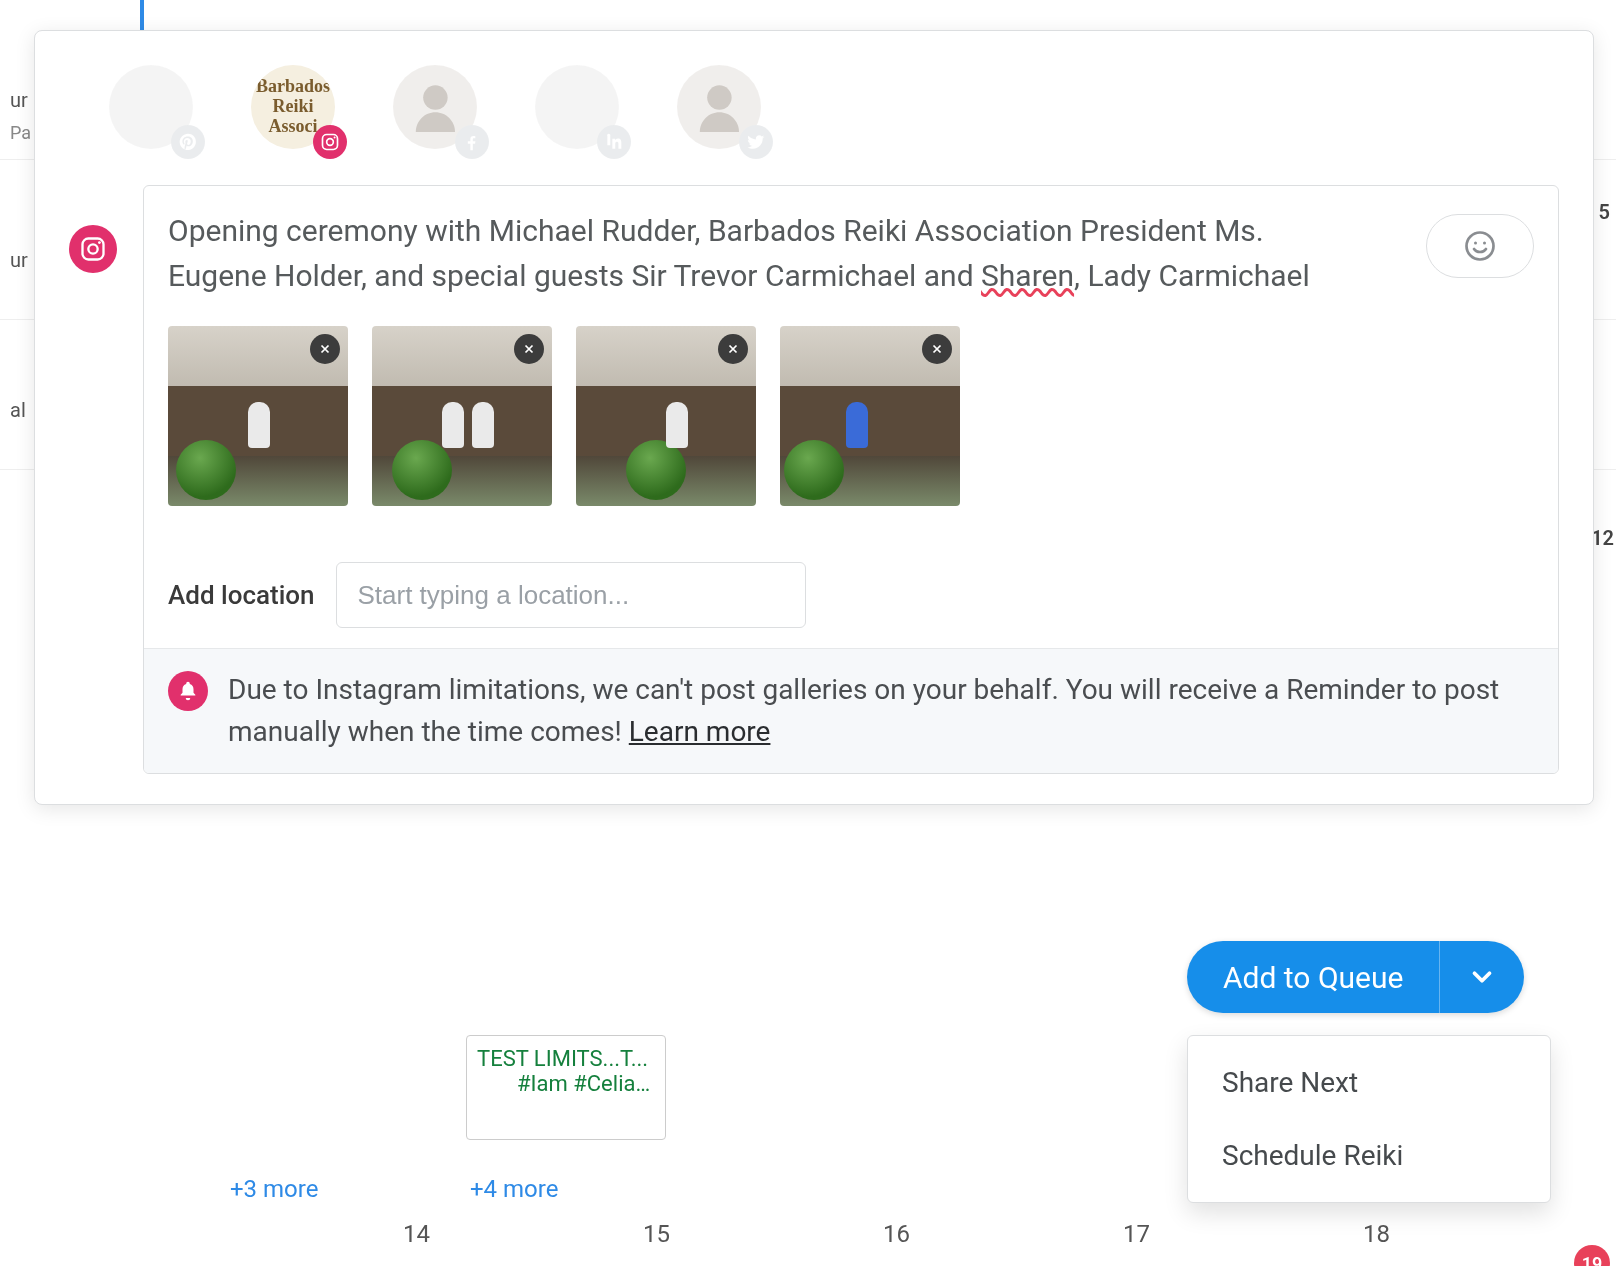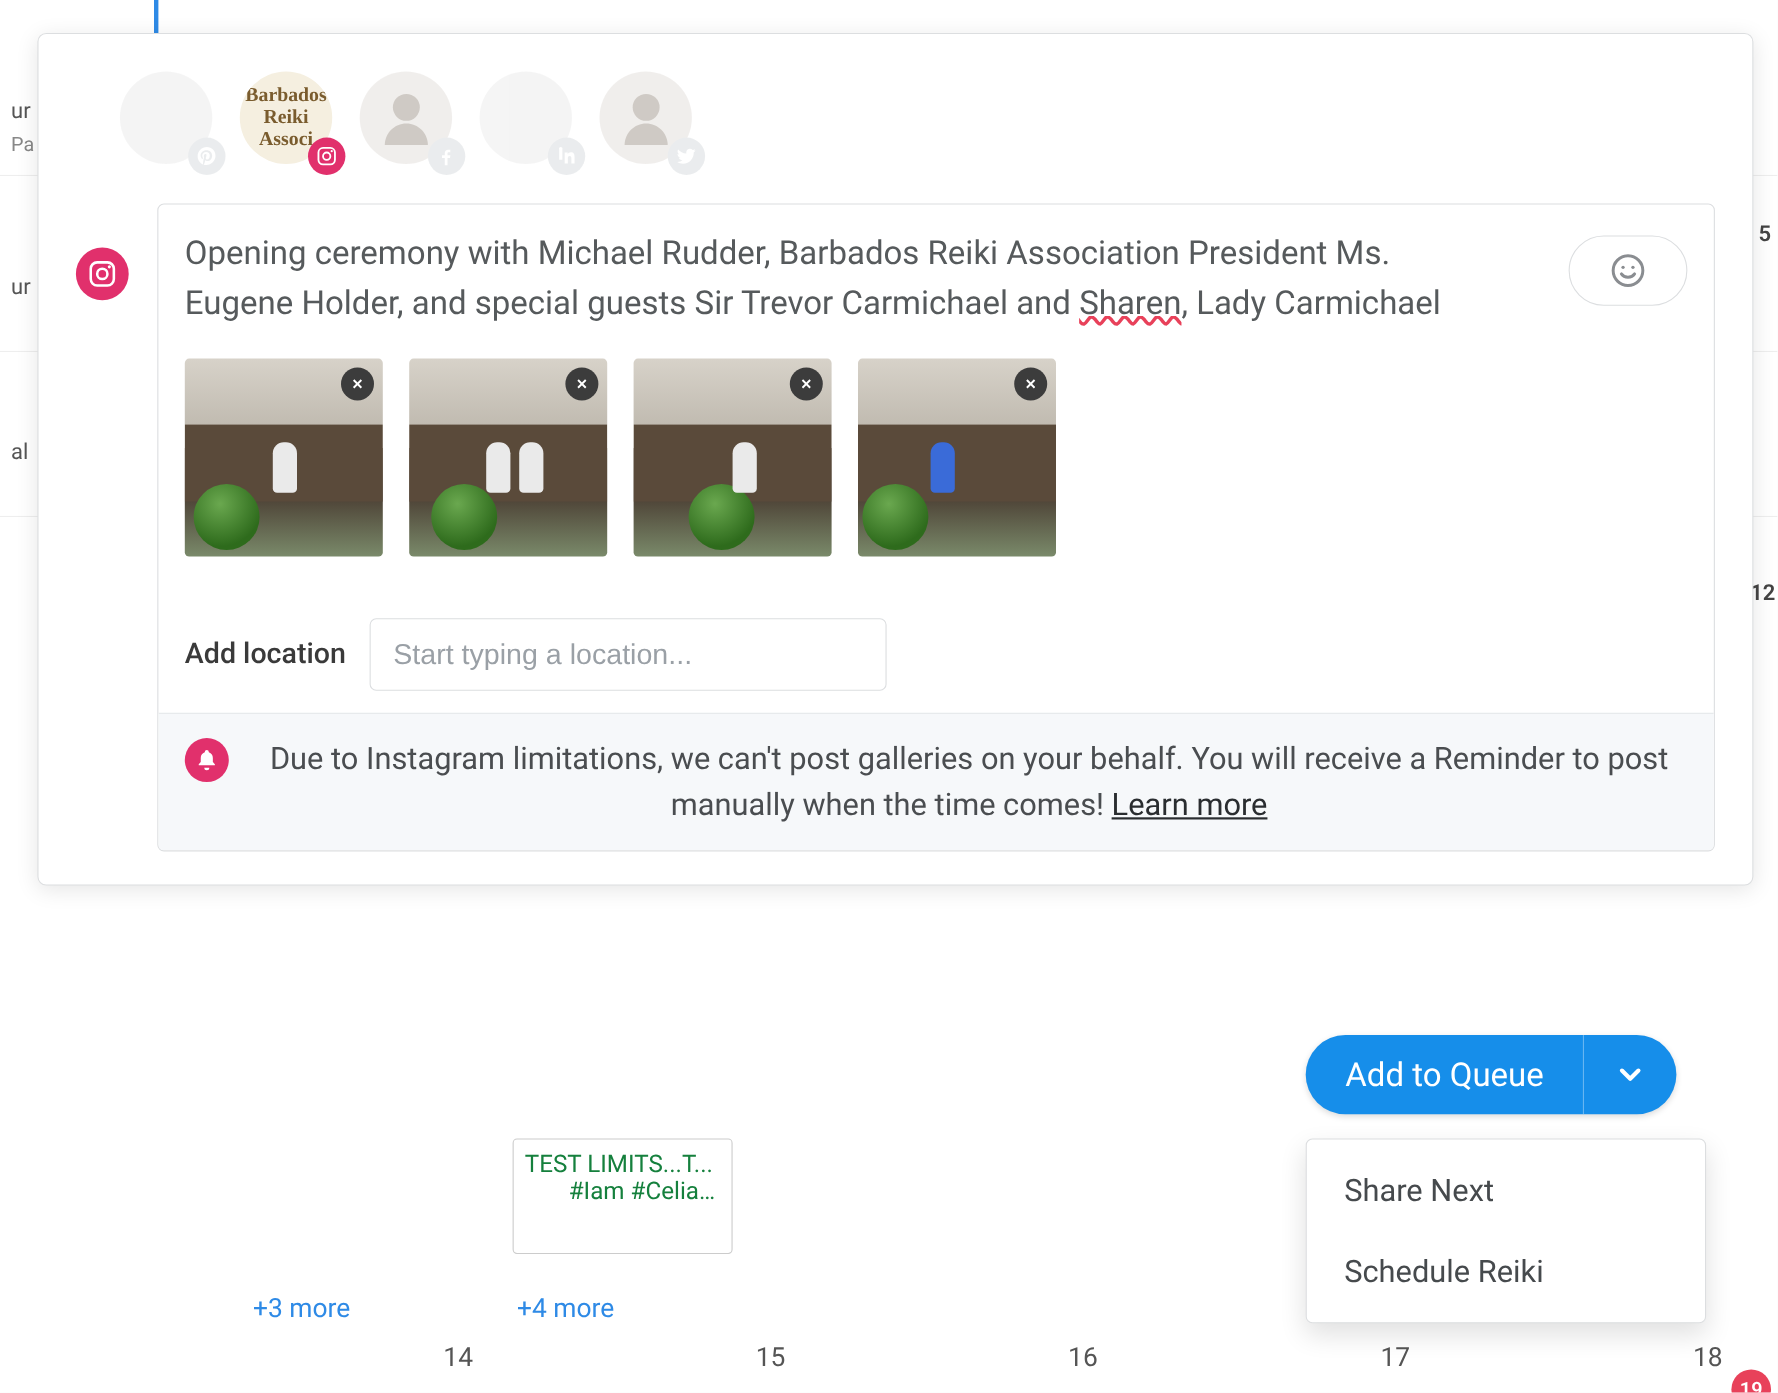--- a/index.html
+++ b/index.html
@@ -33,21 +33,21 @@
     font-size: 20px;
     color: #555;
     padding-left: 10px;
   }
   .bg-numbers {
     position: absolute;
     left: 220px;
     right: 20px;
     top: 1220px;
     display: flex;
-    justify-content: space-between;
+    justify-content: flex-start;
     font-size: 24px;
     color: #555;
   }
   .bg-num {
     width: 240px;
     text-align: right;
     padding-right: 30px;
   }
   .bg-badge-19 {
     position: absolute;
@@ -119,21 +119,21 @@
     background: #fff;
     border: 1px solid #dcdee0;
     border-radius: 8px;
     box-shadow: 0 4px 20px rgba(0,0,0,0.1);
     padding: 34px 34px 30px 34px;
   }
 
   
   .profiles {
     display: flex;
-    gap: 19px;
+    gap: 52px;
     margin-left: 40px;
     margin-bottom: 30px;
   }
   .profile {
     position: relative;
     width: 90px;
     height: 90px;
   }
   .profile .avatar {
     width: 84px;
@@ -330,21 +330,20 @@
     align-items: center;
     justify-content: center;
     flex-shrink: 0;
     margin-top: 2px;
   }
   .notice .bell svg { width: 22px; height: 22px; }
   .notice .msg {
     font-size: 28px;
     line-height: 1.5;
     color: #4a4d50;
-    text-align: center;
   }
   .notice .msg a { color: #2a2d30; text-decoration: underline; cursor: pointer; }
 
   
   .actions {
     position: absolute;
     right: 42px;
     top: 910px;
   }
   .primary-btn {

